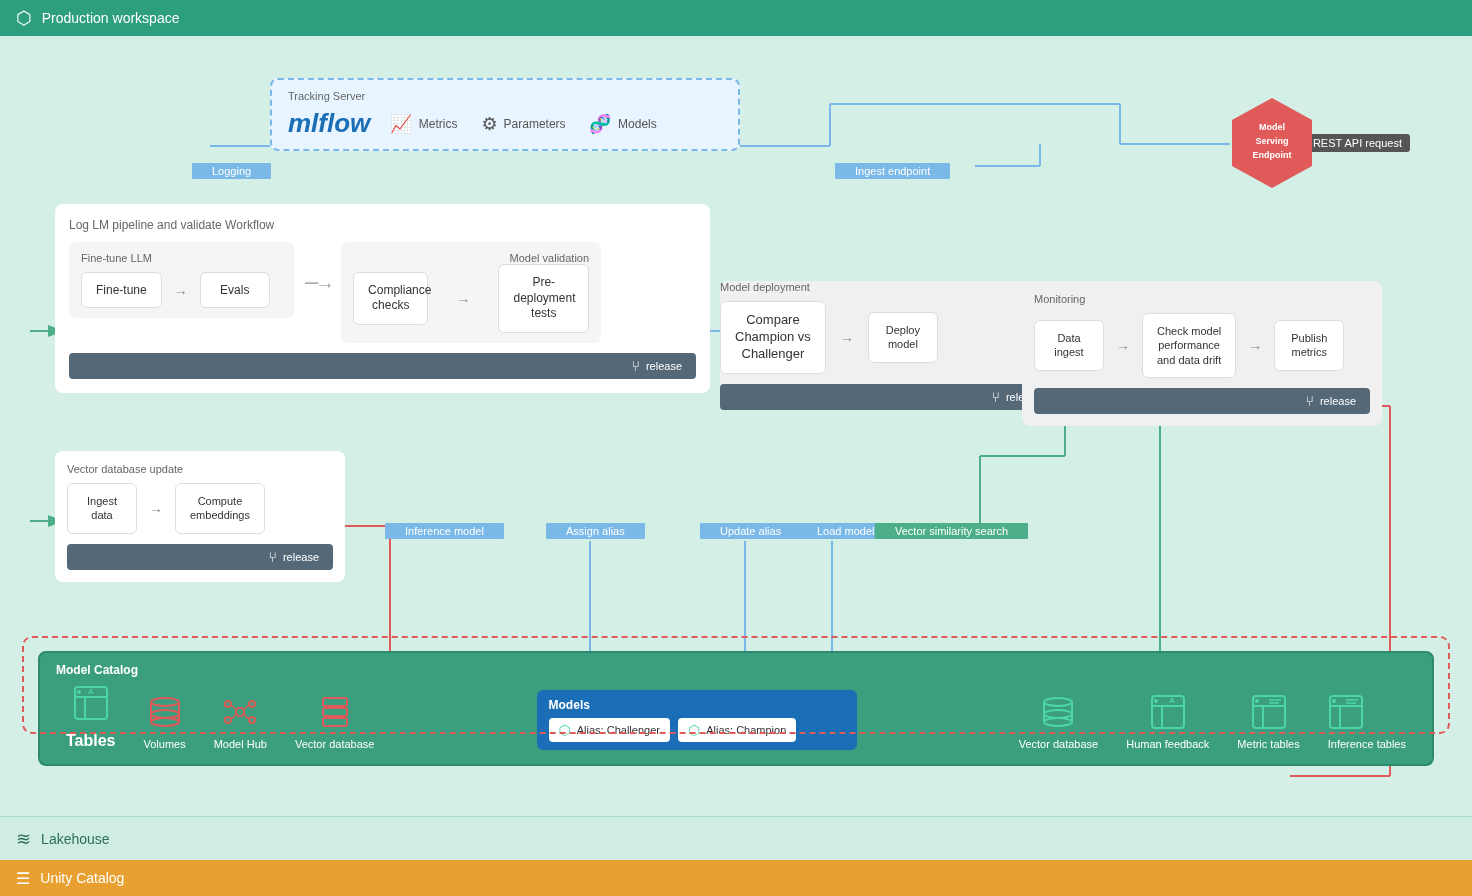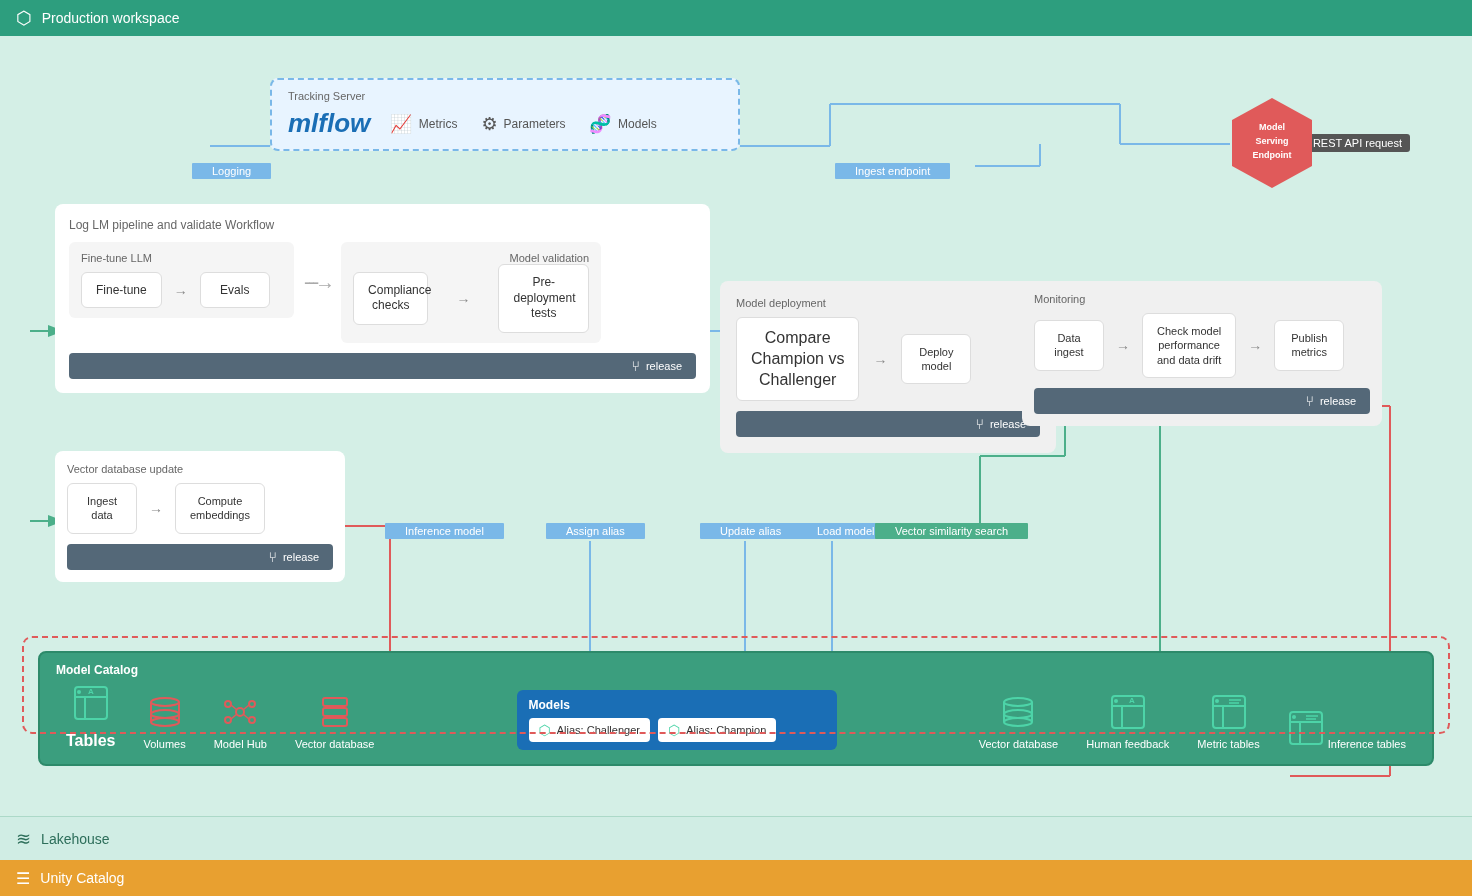--- a/index.html
+++ b/index.html
@@ -185,24 +185,24 @@
         </div>
       </div>
     </div>
 
     <div style="background:#546878; border-radius:4px; display:flex; align-items:center; justify-content:flex-end; padding:5px 14px; gap:6px; margin-top:10px;">
       <span style="color:white; font-size:14px;">⑂</span>
       <span style="color:white; font-size:11px;">release</span>
     </div>
   </div>
 
-  <div style="position:absolute; top:245px; left:720px; width:336px; background:#f0f0f0; border-radius:8px; padding:16px;">
+  <div style="position:absolute; top:245px; left:720px; width:336px; background:#f0f0f0; border-radius:8px; padding:0;">
     <div style="font-size:11px; color:#666; margin-bottom:8px;">Model deployment</div>
     <div style="display:flex; align-items:center; gap:8px;">
-      <div class="process-box" style="white-space:pre-line; line-height:1.3; font-size:16px;">Compare
+      <div class="process-box" style="white-space:pre-line; line-height:1.3; font-size:13px;">Compare
 Champion vs
 Challenger</div>
       <span class="arrow-right">→</span>
       <div class="process-box" style="white-space:pre-line; line-height:1.3; font-size:11px;">Deploy
 model</div>
     </div>
     <div style="background:#546878; border-radius:4px; display:flex; align-items:center; justify-content:flex-end; padding:5px 14px; gap:6px; margin-top:10px;">
       <span style="color:white; font-size:14px;">⑂</span>
       <span style="color:white; font-size:11px;">release</span>
     </div>
@@ -362,21 +362,21 @@
               <line x1="2" y1="12" x2="34" y2="12" stroke="#4dd4a8" stroke-width="2"></line>
               <line x1="12" y1="12" x2="12" y2="34" stroke="#4dd4a8" stroke-width="2"></line>
               <circle cx="6" cy="7" r="2" fill="#4dd4a8"></circle>
               <line x1="18" y1="6" x2="30" y2="6" stroke="#4dd4a8" stroke-width="1.5"></line>
               <line x1="18" y1="9" x2="28" y2="9" stroke="#4dd4a8" stroke-width="1.5"></line>
             </svg>
           </div>
           <span style="font-size:11px; color:white;">Metric tables</span>
         </div>
 
-        <div style="display:flex; flex-direction:row; align-items:flex-end; gap:4px; padding:0 10px;">
+        <div style="display:flex; flex-direction:column; align-items:flex-start; gap:4px; padding:0 10px;">
           <div>
             <svg width="36" height="36" viewBox="0 0 36 36">
               <rect x="2" y="2" width="32" height="32" rx="3" fill="none" stroke="#4dd4a8" stroke-width="2"></rect>
               <line x1="2" y1="12" x2="34" y2="12" stroke="#4dd4a8" stroke-width="2"></line>
               <line x1="12" y1="12" x2="12" y2="34" stroke="#4dd4a8" stroke-width="2"></line>
               <circle cx="6" cy="7" r="2" fill="#4dd4a8"></circle>
               <line x1="18" y1="6" x2="30" y2="6" stroke="#4dd4a8" stroke-width="1.5"></line>
               <line x1="18" y1="9" x2="28" y2="9" stroke="#4dd4a8" stroke-width="1.5"></line>
             </svg>
           </div>

